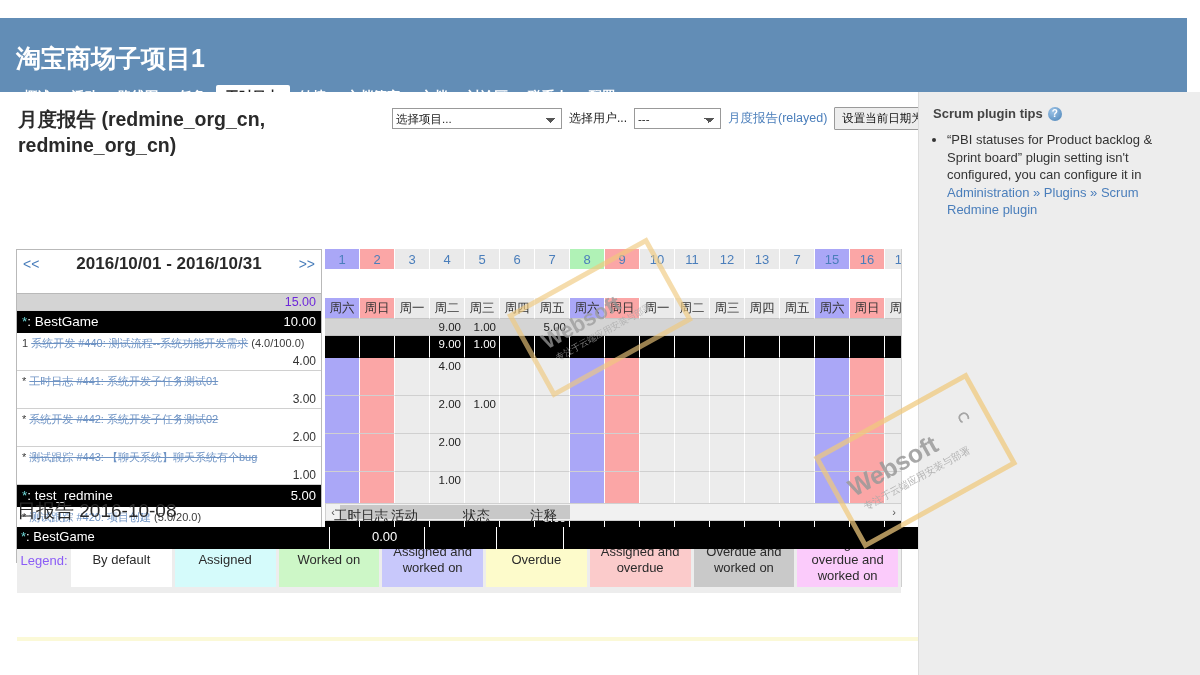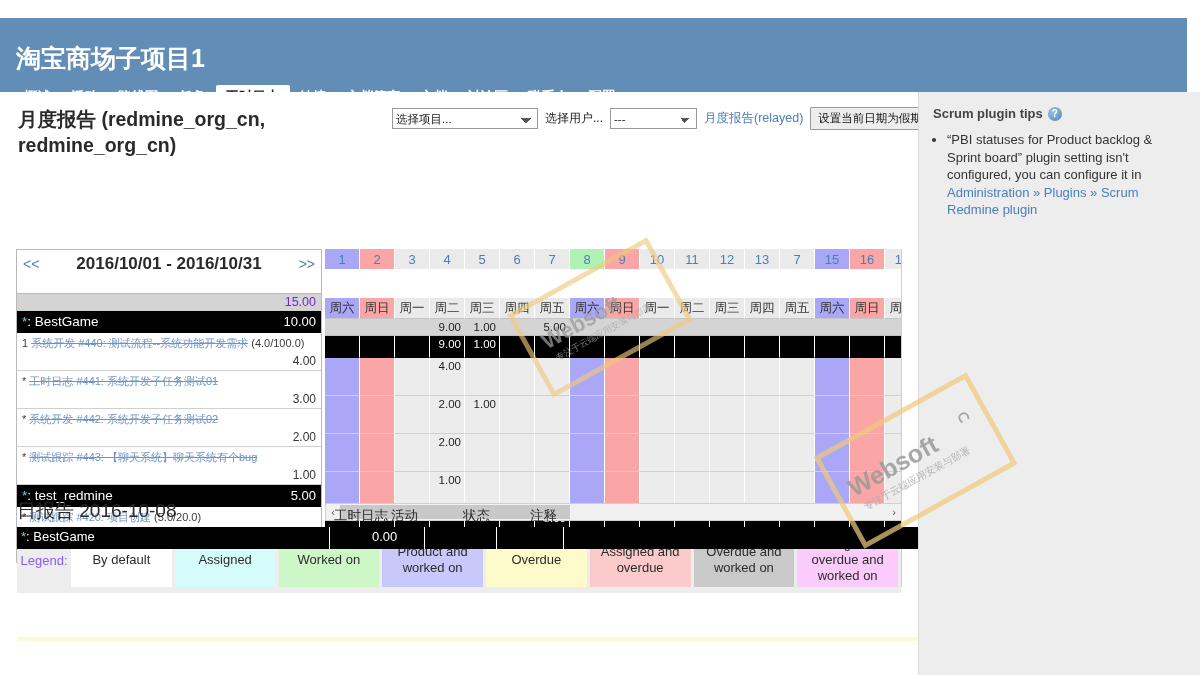--- a/index.html
+++ b/index.html
@@ -97,21 +97,21 @@
     background-image:
       linear-gradient(45deg, transparent 50%, #555 50%),
       linear-gradient(135deg, #555 50%, transparent 50%);
     background-position:
       calc(100% - 11px) 9px,
       calc(100% - 6px) 9px;
     background-size: 5px 5px, 5px 5px;
     background-repeat: no-repeat;
     cursor: pointer;
   }
-  #sel-project { width: 146px; }
+  #sel-project { width: 170px; }
   #sel-user { width: 87px; }
   .ctl-label { color: #222; font-size: 12px; }
   .ctl-link { color: #4a7ebb; text-decoration: none; font-size: 12.5px; cursor: pointer; }
   .btn {
     border: 1px solid #9a9a9a;
     background: #ededed;
     font-family: "Liberation Sans", sans-serif;
     font-size: 11.5px;
     color: #111;
     padding: 3px 7px;
@@ -713,21 +713,21 @@
       <b>日报告</b>
       <span>2016-10-08</span>
     </div>
 
     <div class="legend">
       <div class="lg-label">Legend:</div>
       <div id="legend-cells" style="display:flex;flex:1;">
           <div class="lg-cell" style="background: rgb(255, 255, 255);">By default</div>
           <div class="lg-cell" style="background: rgb(213, 251, 251);">Assigned</div>
           <div class="lg-cell" style="background: rgb(205, 247, 199);">Worked on</div>
-          <div class="lg-cell" style="background: rgb(200, 200, 251);">Product and worked on</div>
+          <div class="lg-cell" style="background: rgb(200, 200, 251);">Assigned and worked on</div>
           <div class="lg-cell" style="background: rgb(253, 251, 203);">Overdue</div>
           <div class="lg-cell" style="background: rgb(251, 203, 203);">Assigned and overdue</div>
           <div class="lg-cell" style="background: rgb(201, 201, 201);">Overdue and worked on</div>
           <div class="lg-cell" style="background: rgb(251, 203, 251);">Assigned, overdue and worked on</div>
         </div>
     </div>
   </div>
 
   <div class="controls">
     <select class="sel" id="sel-project"><option>选择项目...</option></select>

